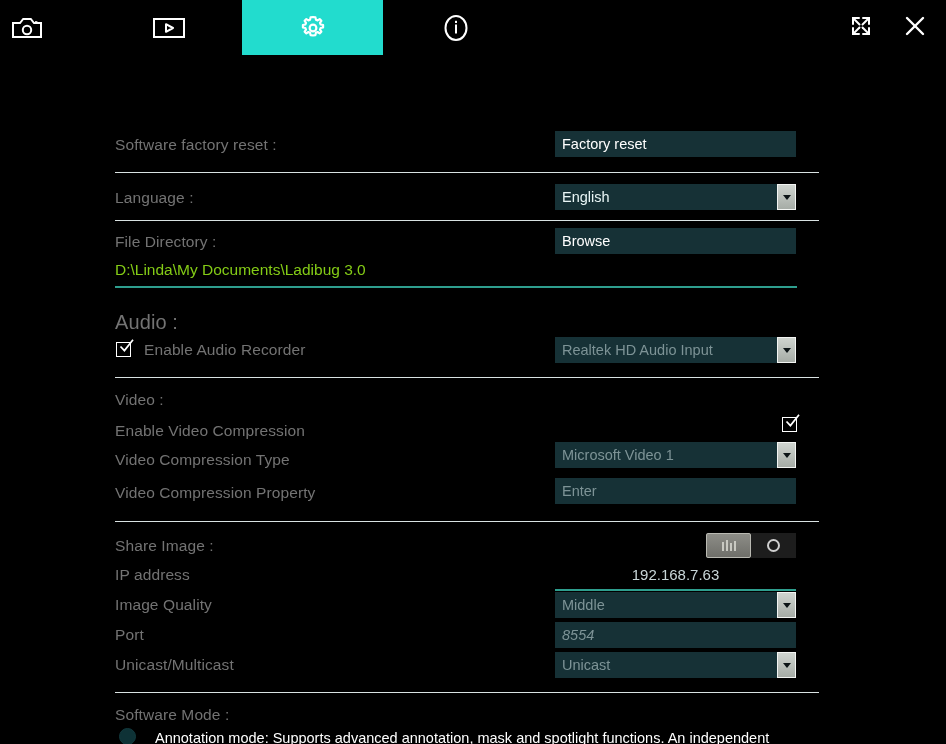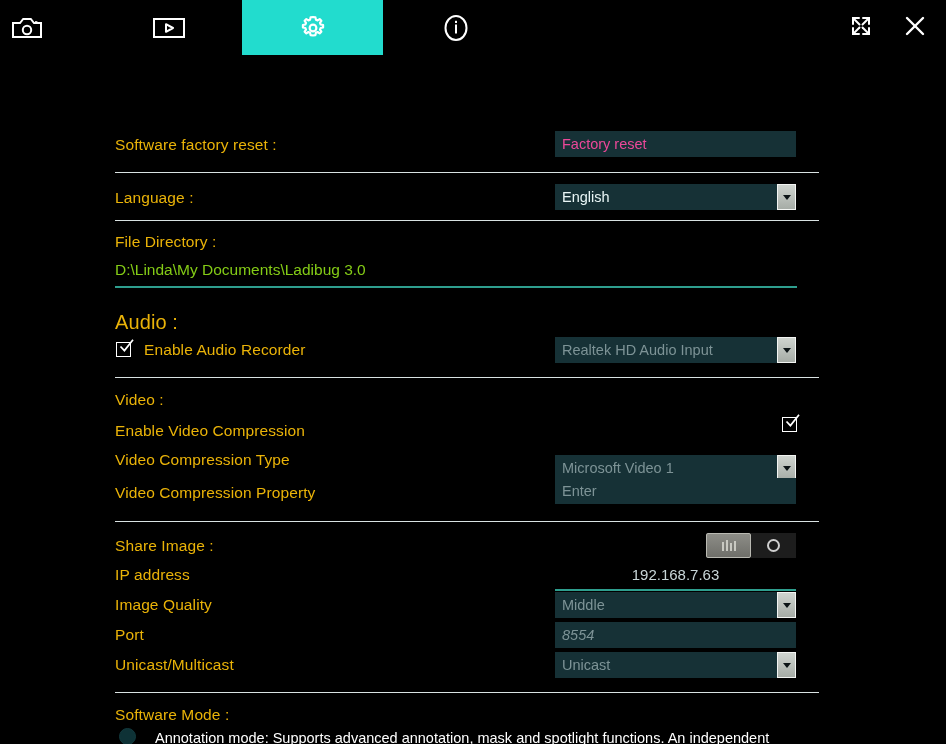--- a/index.html
+++ b/index.html
@@ -73,38 +73,38 @@
 
   .row {
     position: relative;
     display: flex;
     align-items: center;
     padding-left: 115px;
     box-sizing: border-box;
   }
   .label {
     font-size: 15.5px;
-    color: #eab308;
+    color: #737373;
     white-space: nowrap;
     letter-spacing: 0.1px;
   }
 
   
   .field {
     position: absolute;
     left: 555px;
     width: 241px;
     box-sizing: border-box;
   }
 
   .textfield {
     height: 26px;
     line-height: 26px;
     background: #163136;
-    color: #ec4899;
+    color: #ffffff;
     font-size: 14.5px;
     padding: 0 7px;
     box-sizing: border-box;
     border: none;
     width: 241px;
     white-space: nowrap;
     overflow: hidden;
     cursor: pointer;
   }
   .textfield.muted { color: #7d9396; }
@@ -357,20 +357,23 @@
         <span class="arrow-btn">
           <span class="caret"></span>
         </span>
       </div>
     </div>
     <div class="sep" style="top:165px;"></div>
 
     <div class="row" style="position:absolute; top:177px; height:20px;">
       <span class="label">File Directory :</span>
     </div>
+    <div class="field" style="top:173px;">
+      <div class="textfield">Browse</div>
+    </div>
     <div style="position:absolute; left:115px; top:206px; font-size:15.5px; color:#84cc16;">D:\Linda\My Documents\Ladibug 3.0</div>
     <div class="underline-teal" style="left:115px; top:231px; width:682px;"></div>
 
     <div style="position:absolute; left:115px; top:256px; font-size:20px;" class="label">Audio :</div>
 
     <div style="position:absolute; left:116px; top:287px;" class="checkbox">
       <svg class="tick" viewBox="0 0 17 17">
         <path d="M2.5 8.5 L6.4 12.6 L15 1.8" fill="none" stroke="#ffffff" stroke-width="1.7"></path>
       </svg>
     </div>
@@ -389,21 +392,21 @@
     <div style="position:absolute; left:115px; top:336px; font-size:15.5px;" class="label">Video :</div>
 
     <div style="position:absolute; left:115px; top:367px; font-size:15.5px;" class="label">Enable Video Compression</div>
     <div style="position:absolute; left:782px; top:362px;" class="checkbox">
       <svg class="tick" viewBox="0 0 17 17">
         <path d="M2.5 8.5 L6.4 12.6 L15 1.8" fill="none" stroke="#ffffff" stroke-width="1.7"></path>
       </svg>
     </div>
 
     <div style="position:absolute; left:115px; top:396px; font-size:15.5px;" class="label">Video Compression Type</div>
-    <div class="field" style="top:400px;">
+    <div class="field" style="top:387px;">
       <div class="selectbox muted">
         <span class="sel-text">Microsoft Video 1</span>
         <span class="arrow-btn">
           <span class="caret"></span>
         </span>
       </div>
     </div>
 
     <div style="position:absolute; left:115px; top:429px; font-size:15.5px;" class="label">Video Compression Property</div>
     <div class="field" style="top:423px;">

